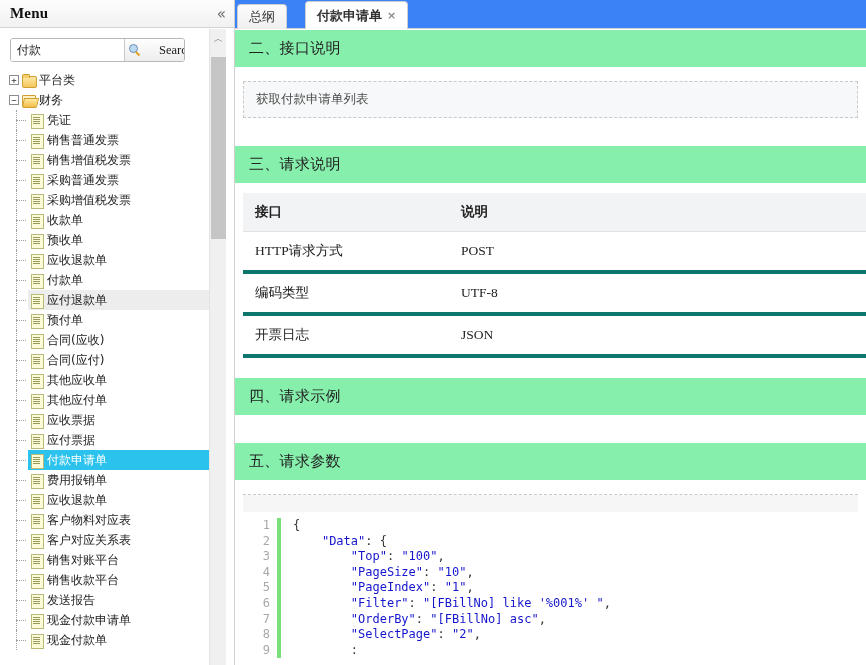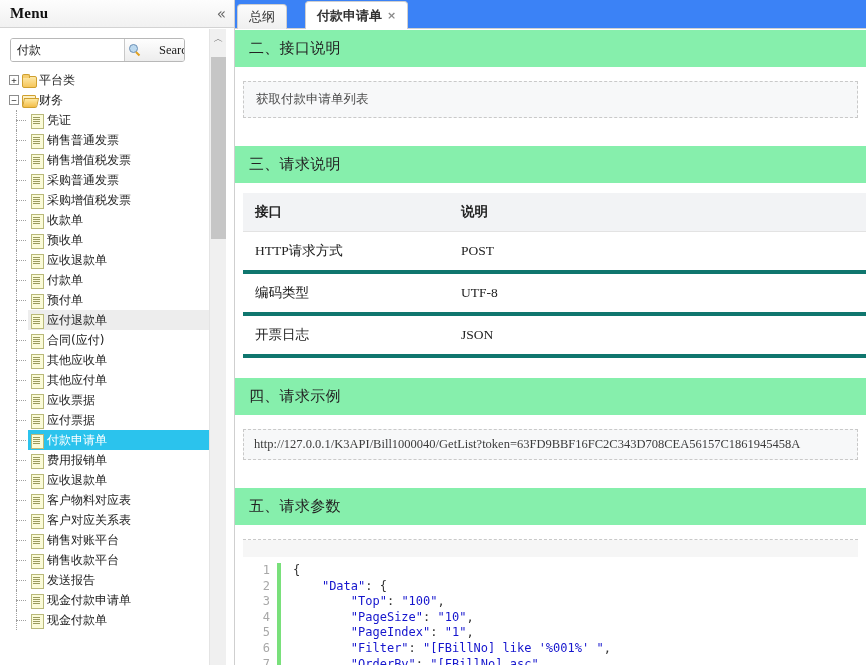--- a/index.html
+++ b/index.html
@@ -413,27 +413,31 @@
               <span class="label">预收单</span>
             </span></div>
           <div class="node lvl1"><span class="label-wrap">
               <span class="ico page"></span>
               <span class="label">应收退款单</span>
             </span></div>
           <div class="node lvl1"><span class="label-wrap">
               <span class="ico page"></span>
               <span class="label">付款单</span>
             </span></div>
+          <div class="node lvl1 hovered"><div class="row-bg"></div><span class="label-wrap">
+              <span class="ico page"></span>
+              <span class="label">应付退款单</span>
+            </span></div>
           <div class="node lvl1"><span class="label-wrap">
               <span class="ico page"></span>
               <span class="label">预付单</span>
             </span></div>
-          <div class="node lvl1 hovered"><div class="row-bg"></div><span class="label-wrap">
-              <span class="ico page"></span>
-              <span class="label">应付退款单</span>
+          <div class="node lvl1"><span class="label-wrap">
+              <span class="ico page"></span>
+              <span class="label">合同(应收)</span>
             </span></div>
           <div class="node lvl1"><span class="label-wrap">
               <span class="ico page"></span>
               <span class="label">合同(应付)</span>
             </span></div>
           <div class="node lvl1"><span class="label-wrap">
               <span class="ico page"></span>
               <span class="label">其他应收单</span>
             </span></div>
           <div class="node lvl1"><span class="label-wrap">
@@ -539,21 +543,20 @@
             <td>开票日志</td>
             <td>JSON</td>
           </tr>
         </tbody>
       </table>
 
       <div class="spacer-20"></div>
 
       <div class="sec-head">四、请求示例</div>
 
-      <div class="url-box">http://127.0.0.1/K3API/Bill1000040/GetList?token=63FD9BBF16FC2C343D708CEA56157C1861945458A</div>
 
       <div class="spacer-28"></div>
 
       <div class="sec-head">五、请求参数</div>
 
       <div class="code-outer">
         <div class="code-bar"></div>
         <div class="code-area">
           <div class="gutter" style="white-space: pre;">1
 2

